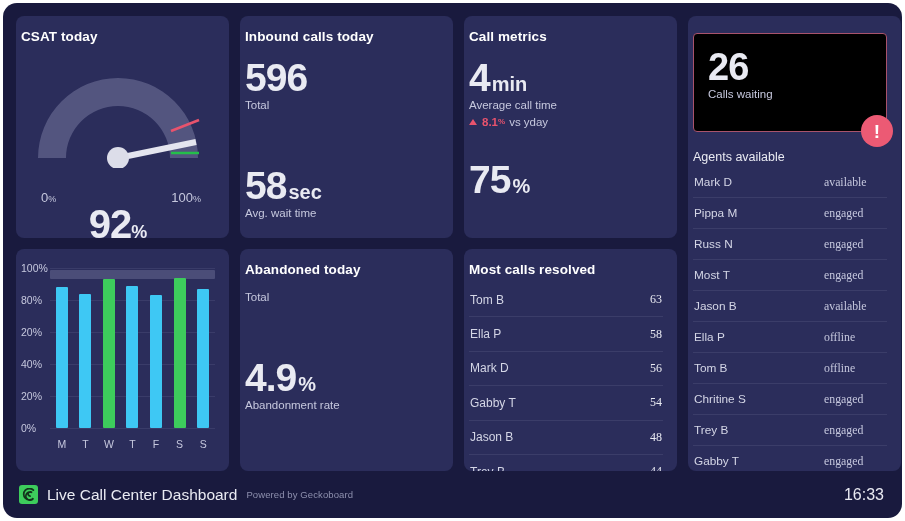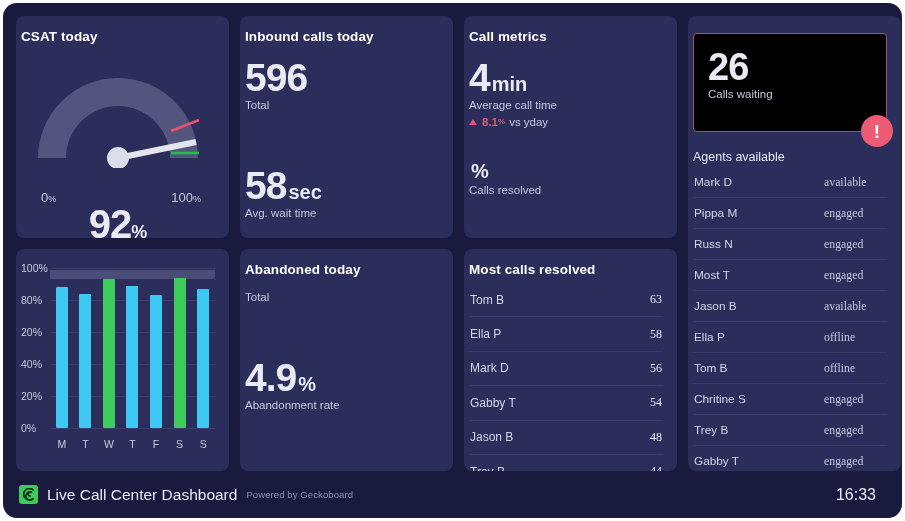--- a/index.html
+++ b/index.html
@@ -209,21 +209,21 @@
   .section-head {
     font-size: 12.5px;
     color: #e9eaf2;
     margin-top: 18px;
     margin-bottom: 2px;
   }
 
   
   #footer {
     position: absolute;
-    left: 0; right: 8px; bottom: 0;
+    left: 0; right: 0; bottom: 0;
     height: 47px;
     display: flex;
     align-items: center;
     padding: 0 18px 0 16px;
   }
   .logo-mark {
     width: 19px; height: 19px;
     background: #3dcc5c;
     border-radius: 3px;
     margin-right: 9px;
@@ -304,23 +304,23 @@
         <div class="sub-label">Average call time</div>
         <div class="trend">
           <span class="tri-up"></span>
           <span class="trend-val">8.1</span>
             <span class="trend-pct">%</span>
           <span class="trend-txt">vs yday</span>
         </div>
       </div>
       <div class="num-block" style="margin-top:32px;">
         <div class="num-row">
+          <span class="big-num">75</span>
             <span class="unit">%</span>
         </div>
-        <div class="sub-label">Calls resolved</div>
       </div>
     </div>
 
     <div class="card tall">
       <div class="alert-box">
         <div class="big-num">26</div>
         <div class="sub-label">Calls waiting</div>
         <div class="alert-badge">!</div>
       </div>
       <div class="section-head">Agents available</div>

